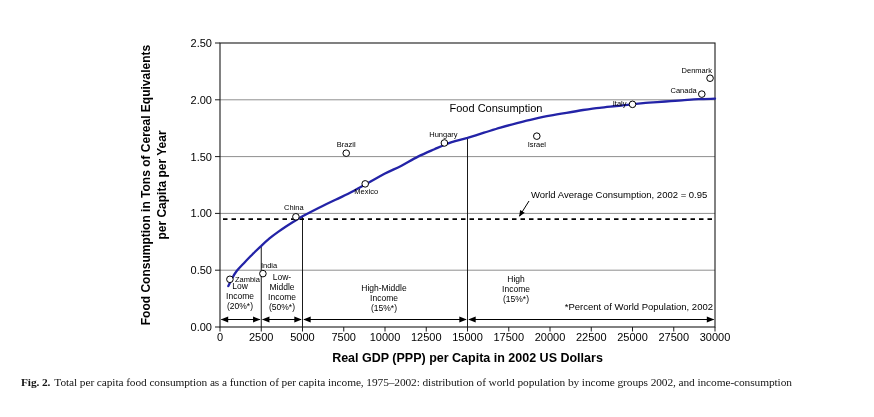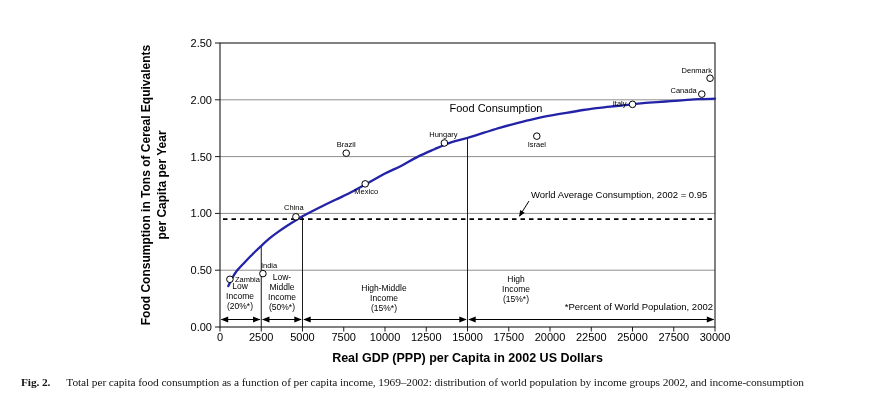--- a/index.html
+++ b/index.html
@@ -7,21 +7,21 @@
     width:874px;height:417px;background:#ffffff;position:relative;overflow:hidden;
     font-family:"Liberation Sans",sans-serif;
   }
   #chart-wrap{position:absolute;left:0;top:0;width:874px;height:375px;}
   svg text{font-family:"Liberation Sans",sans-serif;fill:#000;}
   .caption{
     position:absolute;left:21px;top:376px;width:840px;
     font-family:"Liberation Serif",serif;font-size:11.4px;line-height:13.6px;
     color:#151515;letter-spacing:-0.1px;white-space:nowrap;
   }
-  .caption .fig-label{font-weight:bold;margin-right:16px;}
+  .caption .fig-label{font-weight:bold;margin-right:4px;}
 </style>
 </head>
 <body>
 
 <div id="chart-wrap">
   <svg id="chart-svg" width="874" height="375" viewBox="0 0 874 375">
     <defs>
       <marker id="ah" markerWidth="9" markerHeight="8" refX="7.2" refY="3.5" orient="auto-start-reverse" markerUnits="userSpaceOnUse">
         <path d="M0.5,0.5 L8,3.5 L0.5,6.5 z" fill="#000"></path>
       </marker>
@@ -118,14 +118,14 @@
       <circle cx="632.5" cy="104.344" r="3.3" fill="#ffffff" stroke="#000" stroke-width="1"></circle>
       <text x="626.5" y="106.344" text-anchor="end" font-size="7.5">Italy</text>
       <circle cx="701.8" cy="94.12" r="3.3" fill="#ffffff" stroke="#000" stroke-width="1"></circle>
       <text x="696.8" y="93.12" text-anchor="end" font-size="7.5">Canada</text>
       <circle cx="710.05" cy="78.21600000000001" r="3.3" fill="#ffffff" stroke="#000" stroke-width="1"></circle>
       <text x="712.05" y="73.21600000000001" text-anchor="end" font-size="7.5">Denmark</text>
     </svg>
 </div>
 
 <div class="caption">
-  <span class="fig-label">Fig. 2.</span><span>Total per capita food consumption as a function of per capita income, 1969–2002: distribution of world population by income groups 2002, and income-consumption</span><br>
+  <span class="fig-label">Fig. 2.</span><span>Total per capita food consumption as a function of per capita income, 1975–2002: distribution of world population by income groups 2002, and income-consumption</span><br>
 </div>
 
 </body></html>

